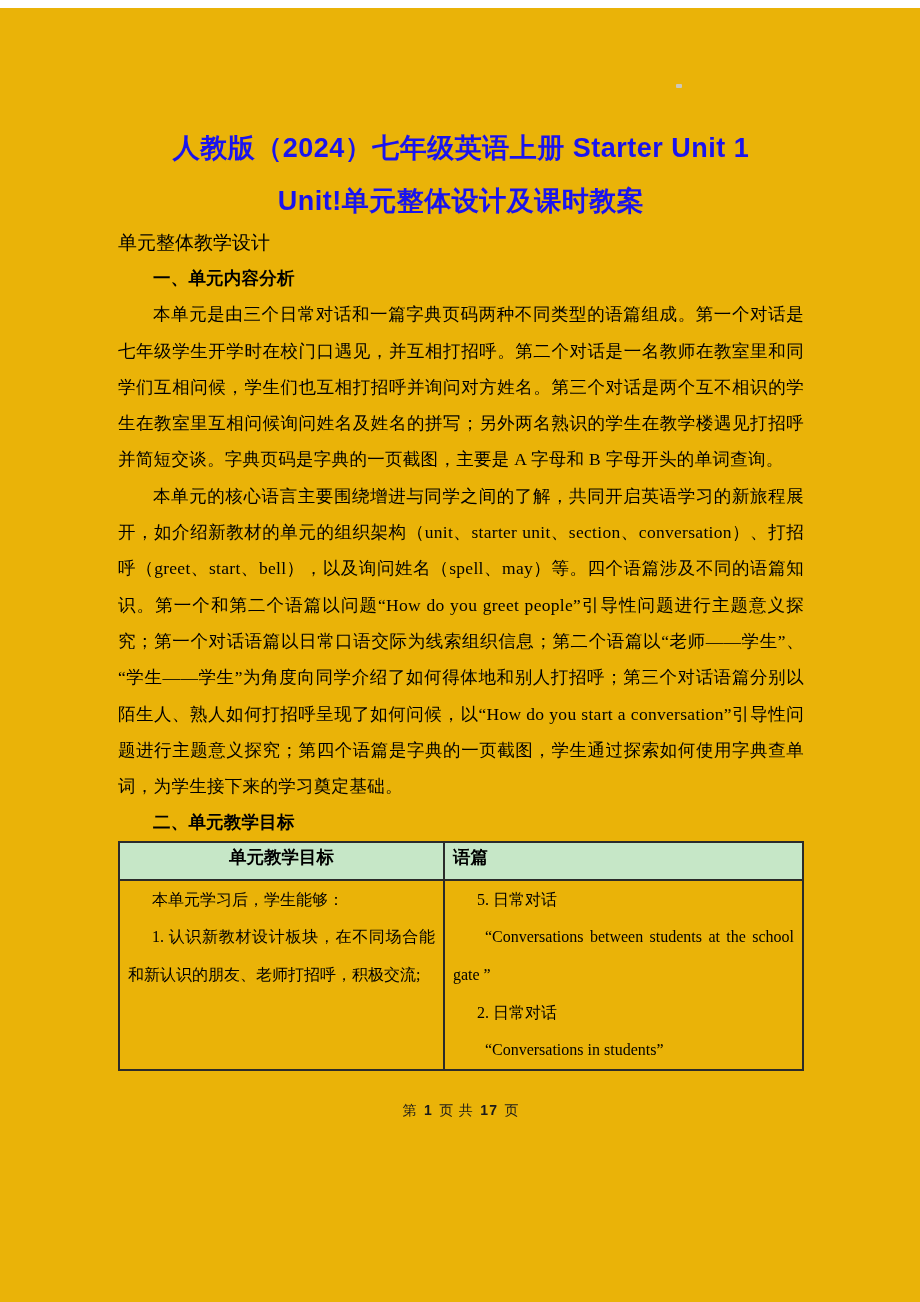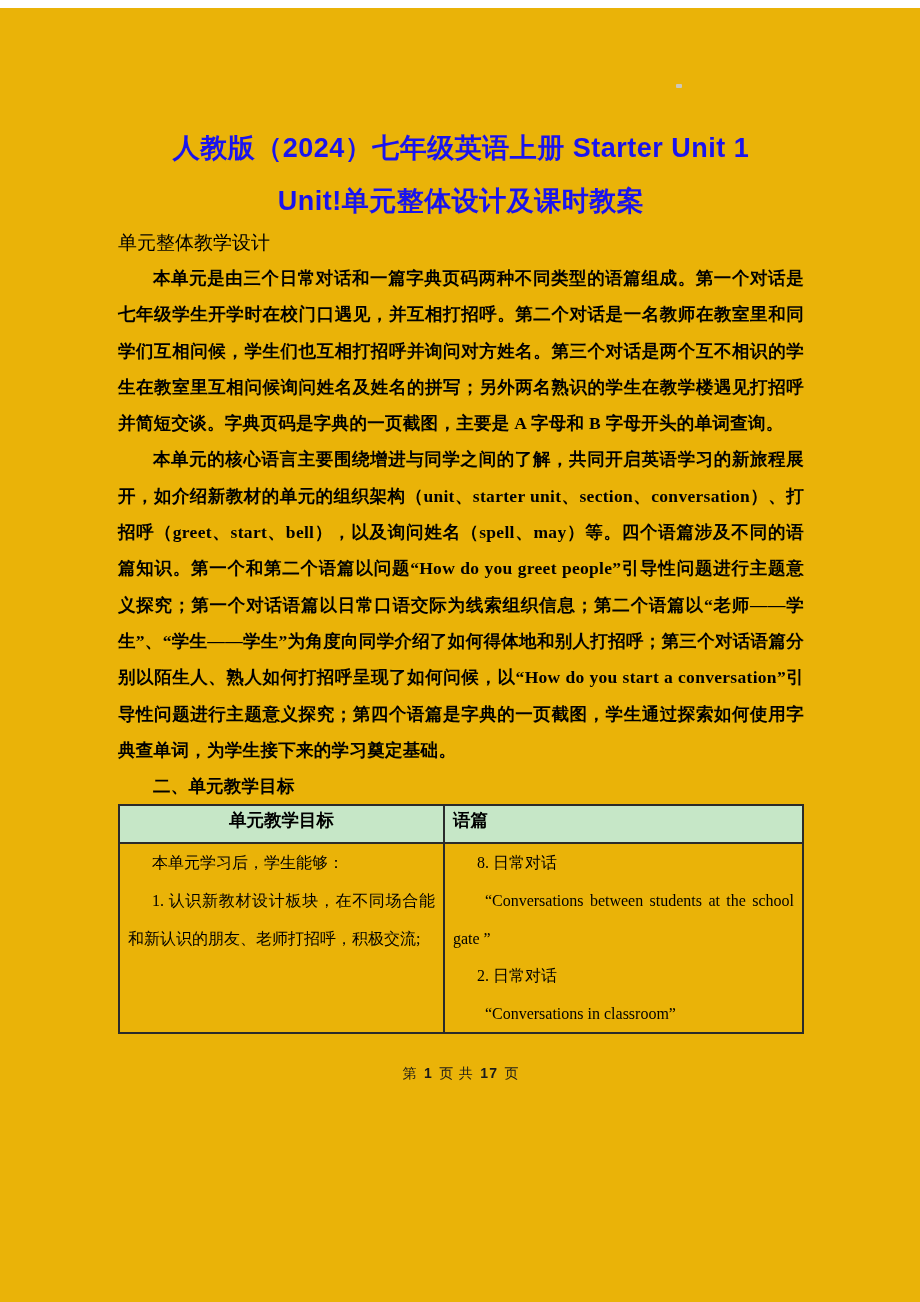--- a/index.html
+++ b/index.html
@@ -41,21 +41,20 @@
     line-height:30px;
     color:#000;
   }
   .para{
     margin:0;
     font-size:17.5px;
     line-height:36.3px;
     text-align:justify;
     text-indent:2em;
     letter-spacing:0.3px;
-    font-weight:bold;
   }
   .para.bold, .para.heading{
     font-family:"Liberation Sans","DejaVu Sans",sans-serif;
     font-weight:700;
     letter-spacing:0.2px;
   }
   table.goals{
     border-collapse:collapse;
     width:100%;
     margin-top:0;
@@ -107,42 +106,43 @@
 
   <div class="artifact"></div>
 
   <h1 class="doc-title">
     <span class="title-line">人教版（2024）七年级英语上册 Starter Unit 1</span>
     <span class="title-line">Unit!单元整体设计及课时教案</span>
   </h1>
 
   <div class="subtitle">单元整体教学设计</div>
 
+  <p class="para heading">一、单元内容分析</p>
   <p class="para">本单元是由三个日常对话和一篇字典页码两种不同类型的语篇组成。第一个对话是七年级学生开学时在校门口遇见，并互相打招呼。第二个对话是一名教师在教室里和同学们互相问候，学生们也互相打招呼并询问对方姓名。第三个对话是两个互不相识的学生在教室里互相问候询问姓名及姓名的拼写；另外两名熟识的学生在教学楼遇见打招呼并简短交谈。字典页码是字典的一页截图，主要是 A 字母和 B 字母开头的单词查询。</p>
   <p class="para">本单元的核心语言主要围绕增进与同学之间的了解，共同开启英语学习的新旅程展开，如介绍新教材的单元的组织架构（unit、starter unit、section、conversation）、打招呼（greet、start、bell），以及询问姓名（spell、may）等。四个语篇涉及不同的语篇知识。第一个和第二个语篇以问题“How do you greet people”引导性问题进行主题意义探究；第一个对话语篇以日常口语交际为线索组织信息；第二个语篇以“老师——学生”、“学生——学生”为角度向同学介绍了如何得体地和别人打招呼；第三个对话语篇分别以陌生人、熟人如何打招呼呈现了如何问候，以“How do you start a conversation”引导性问题进行主题意义探究；第四个语篇是字典的一页截图，学生通过探索如何使用字典查单词，为学生接下来的学习奠定基础。</p>
   <p class="para heading">二、单元教学目标</p>
 
   <table class="goals">
     <thead>
       <tr>
         <th class="col-goals">单元教学目标</th>
         <th class="col-texts">语篇</th>
       </tr>
     </thead>
     <tbody>
       <tr>
         <td>
           <p class="cell-p ind15">本单元学习后，学生能够：</p>
           <p class="cell-p ind15">1.  认识新教材设计板块，在不同场合能和新认识的朋友、老师打招呼，积极交流;</p>
         </td>
         <td>
-          <p class="cell-p ind15">8.  日常对话</p>
+          <p class="cell-p ind15">5.  日常对话</p>
           <p class="cell-p ind2">“Conversations between students at the school gate ”</p>
           <p class="cell-p ind15">2.  日常对话</p>
-          <p class="cell-p ind2">“Conversations in classroom”</p>
+          <p class="cell-p ind2">“Conversations in students”</p>
         </td>
       </tr>
     </tbody>
   </table>
 
   <div class="footer">
     <span>第</span>
     <span class="num">1</span>
     <span>页 共</span>
     <span class="num">17</span>

